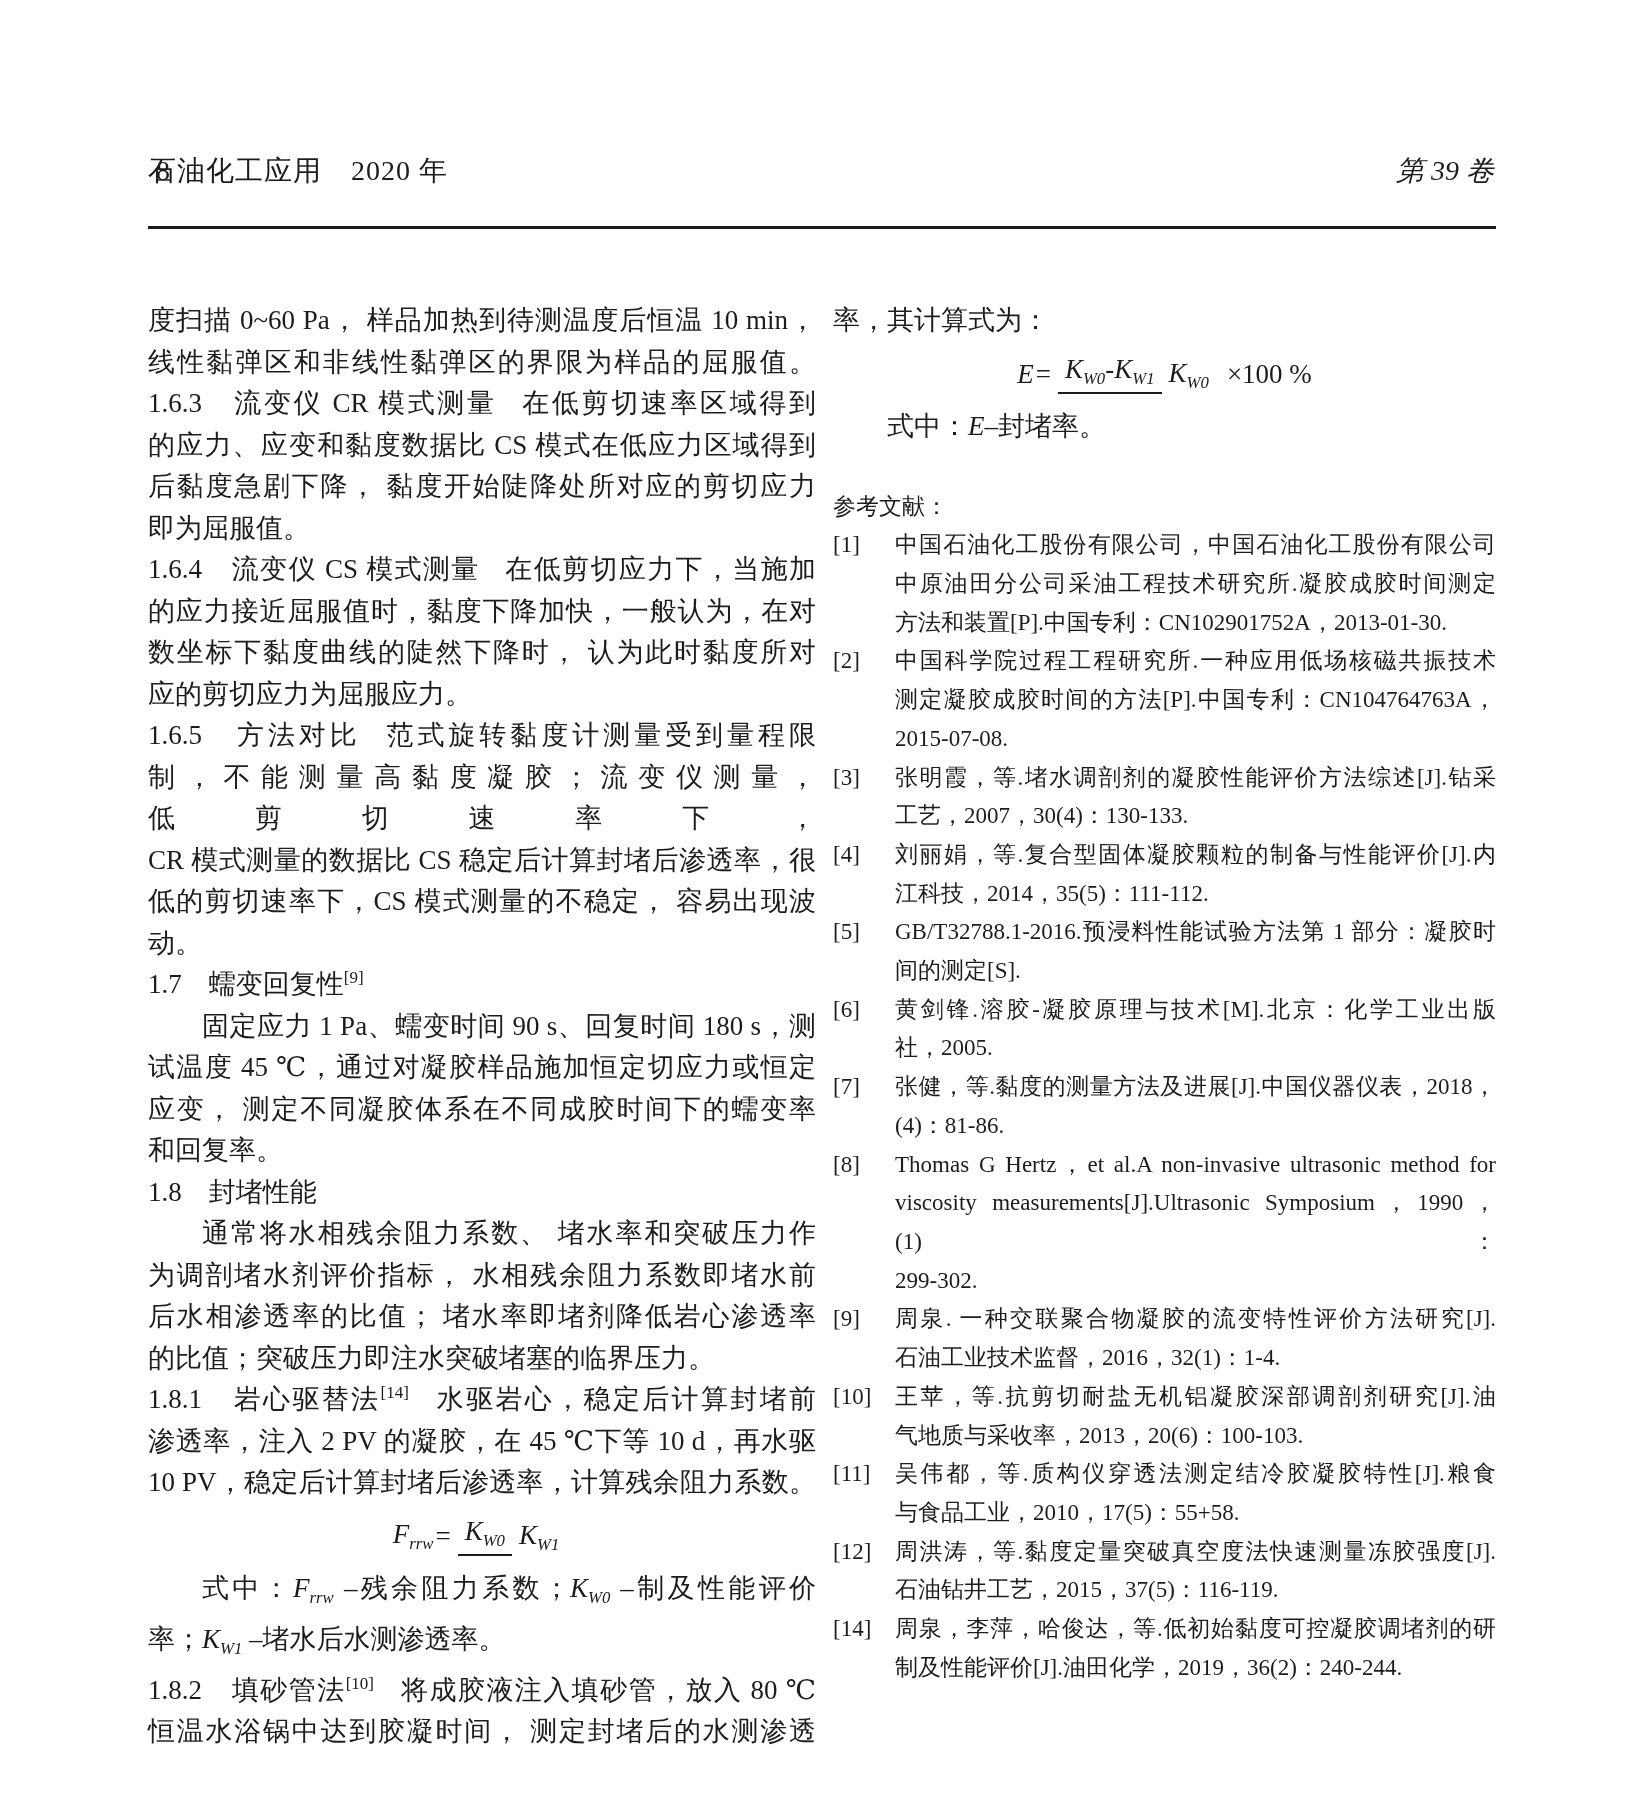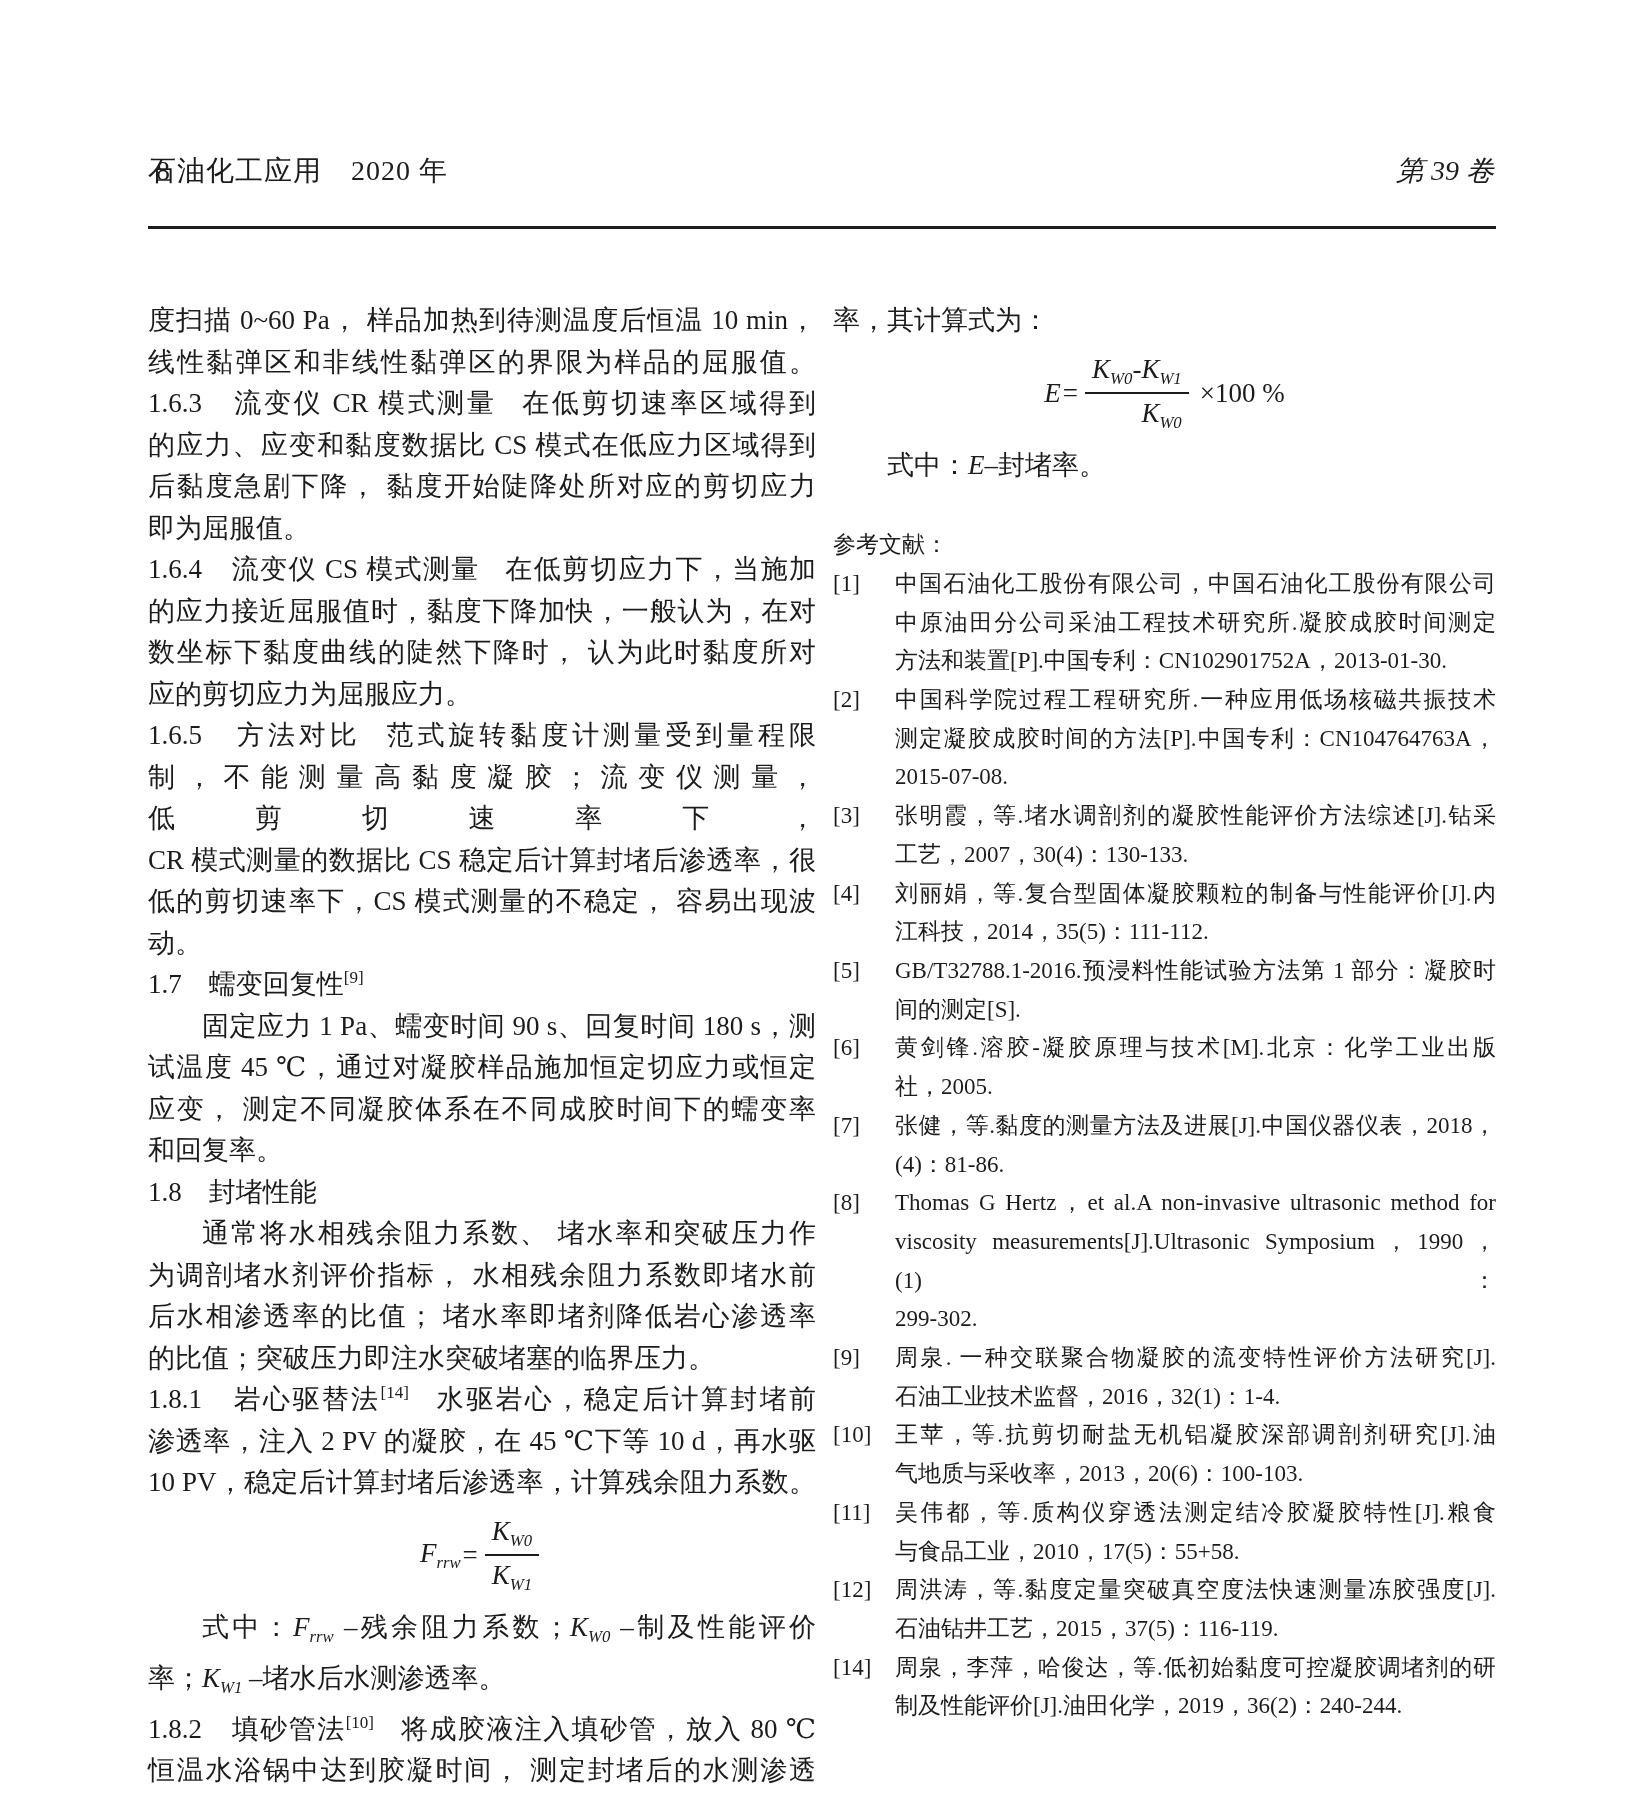--- a/index.html
+++ b/index.html
@@ -23,21 +23,21 @@
   .colL{left:148px;width:668px;font-size:27px;}
   .colR{left:833px;width:663px;font-size:27px;}
   .line{line-height:41.5px;min-height:41.5px;word-break:keep-all;}
   .indent{text-indent:2em;}
   .jfull{text-align:justify;text-align-last:justify;}
   .head{margin-right:0.95em;}
   sup.cite{font-size:17px;vertical-align:super;line-height:0;}
   .var{font-style:italic;}
   sub.vsub{font-size:0.62em;font-style:italic;}
   .formula{display:flex;justify-content:center;align-items:center;padding:12px 0;line-height:1.2;}
-  .frac{display:inline-flex;flex-direction:column;align-items:flex-end;margin:0 5px;}
+  .frac{display:inline-flex;flex-direction:row;align-items:flex-start;margin:0 5px;}
   .fnum{border-bottom:2.5px solid #1c1c1c;padding:0 7px 4px;line-height:1.15;white-space:nowrap;}
   .fden{padding:4px 7px 0;line-height:1.15;white-space:nowrap;}
   .fsuffix{margin-left:6px;}
   .feq{margin:0 2px;}
   .spacer{height:40px;}
   .refhead{font-size:23px;line-height:38.7px;}
   .ref{display:flex;font-size:23px;}
   .refnum{flex:0 0 62px;line-height:38.7px;}
   .refbody{flex:1;}
   .ref .line{line-height:38.7px;min-height:38.7px;}

